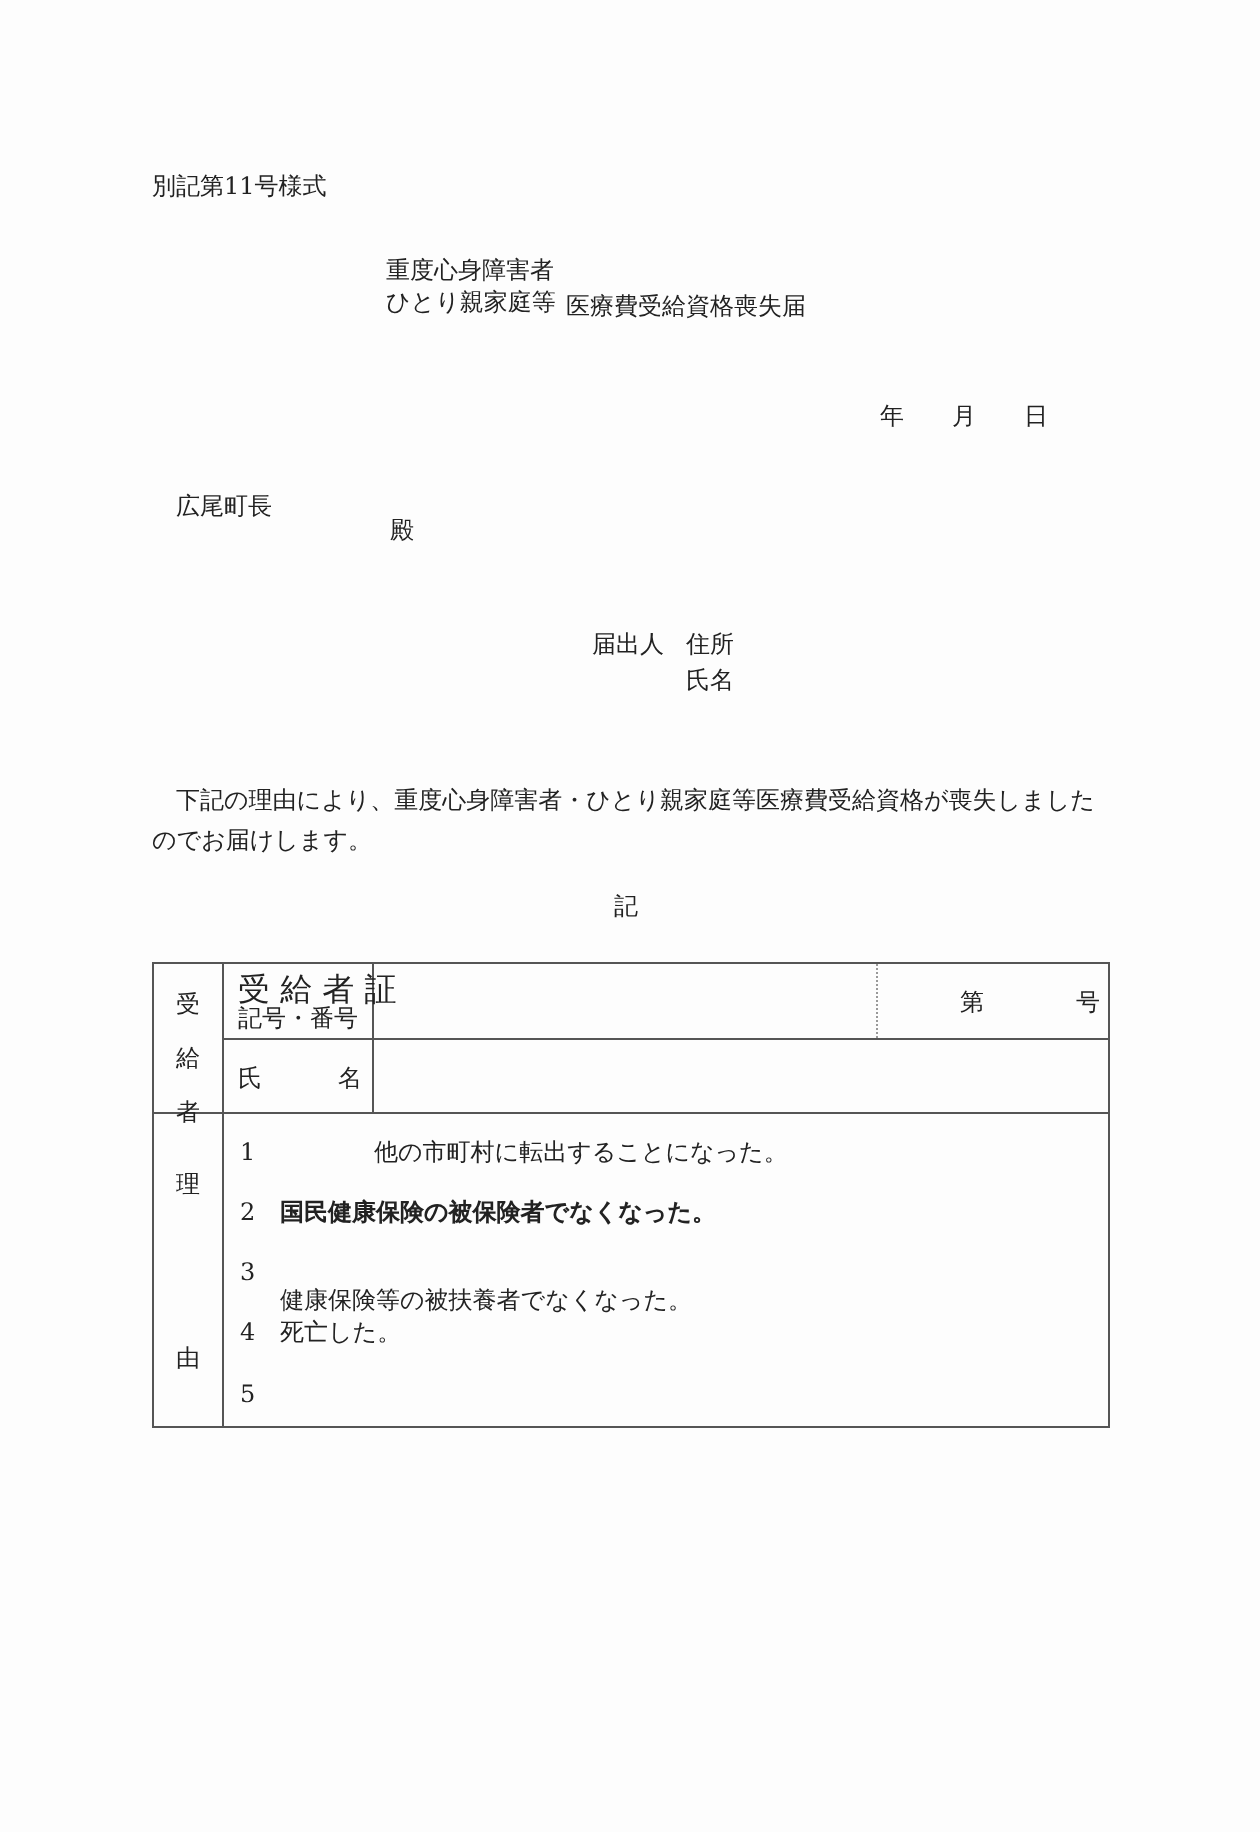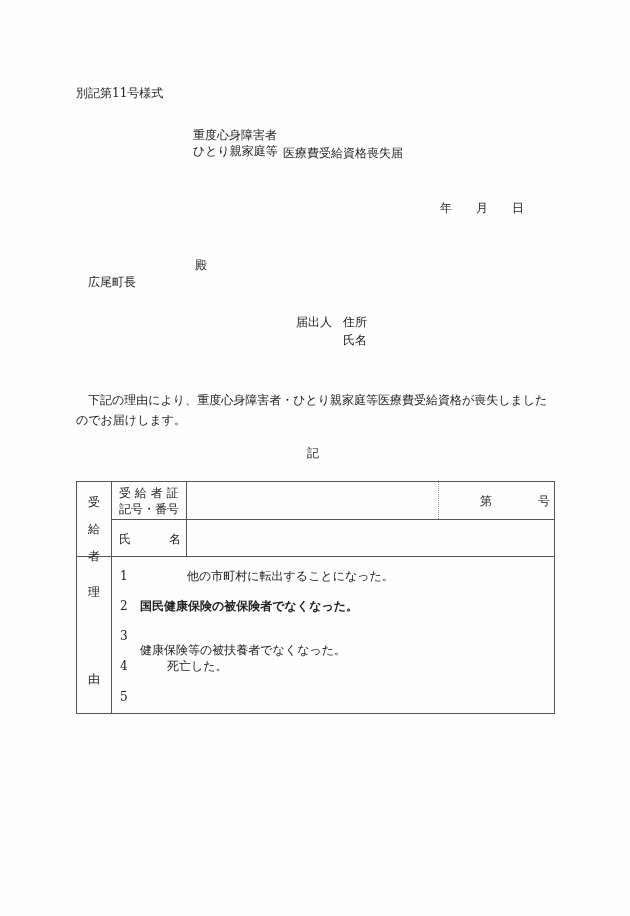--- a/index.html
+++ b/index.html
@@ -7,21 +7,21 @@
     width: 630px; height: 916px; background: #fdfdfd; position: relative;
     font-family: "DejaVu Serif", "Liberation Serif", serif;
     color: #222; font-size: 12px; overflow: hidden;
   }
   .abs { position: absolute; white-space: nowrap; line-height: 1; }
   .form-number { left: 76px; top: 87px; }
   .title-left { left: 193px; top: 127px; line-height: 16px; }
   .title-right { left: 283px; top: 147px; }
   .date { left: 440px; top: 202px; text-align: right; }
   .date span { display: inline-block; }
-  .addressee { left: 88px; top: 276px; text-align: center; }
+  .addressee { left: 88px; top: 247px; text-align: center; }
   .dono { left: 195px; top: 259px; }
   .notifier-label { left: 296px; top: 316px; }
   .address-label { left: 343px; top: 316px; }
   .name-label { left: 343px; top: 334px; }
   .body-text { left: 76px; top: 390px; width: 480px; white-space: normal; line-height: 20px; }
   .ki { left: 307px; top: 447px; }
 
   .form-table {
     position: absolute; left: 76px; top: 481px;
     width: 479px; height: 233px;
@@ -66,21 +66,21 @@
   <div class="dash-v" style="left:361px; top:0; height:37px;"></div>
   <div class="line-h" style="left:34px; top:37px; width:443px;"></div>
   <div class="line-h" style="left:0; top:74px; width:477px;"></div>
 
   <div class="vertical" style="left:0; width:34px; top:12px; gap:10px;">
     <span>受</span>
     <span>給</span>
     <span>者</span>
   </div>
 
-  <div class="cell-text" style="left:42px; top:5px; font-size:12px;">受 給 者 証</div>
+  <div class="cell-text" style="left:42px; top:5px; font-size:16px;">受 給 者 証</div>
   <div class="cell-text" style="left:42px; top:21px; font-size:12px;">記号・番号</div>
 
   <div style="position:absolute; left:110px; top:0; width:251px; height:37px;"></div>
   <div style="position:absolute; left:362px; top:0; width:115px; height:37px;"></div>
   <div class="cell-text" style="left:403px; top:13px;">第</div>
   <div class="cell-text" style="left:461px; top:13px;">号</div>
 
   <div class="cell-text" style="left:42px; top:51px;">氏</div>
   <div class="cell-text" style="left:92px; top:51px;">名</div>
   <div style="position:absolute; left:110px; top:38px; width:367px; height:36px;"></div>
@@ -95,19 +95,19 @@
   <div style="position:absolute; left:43px; top:118px;">
     <span class="cell-text" style="left:0;">2</span>
     <span class="cell-text" style="left:20px;font-weight:bold;">国民健康保険の被保険者でなくなった。</span>
   </div>
   <div style="position:absolute; left:43px; top:148px;">
     <span class="cell-text" style="left:0;">3</span>
     <span class="cell-text" style="left:20px;margin-top:14px;">健康保険等の被扶養者でなくなった。</span>
   </div>
   <div style="position:absolute; left:43px; top:178px;">
     <span class="cell-text" style="left:0;">4</span>
-    <span class="cell-text" style="left:20px;margin-left:27px;">死亡した。</span>
+    <span class="cell-text" style="left:20px;">死亡した。</span>
   </div>
   <div style="position:absolute; left:43px; top:209px;">
     <span class="cell-text" style="left:0;">5</span>
     <span class="cell-text" style="left:20px;"></span>
   </div>
 </div>
 
 </body></html>

